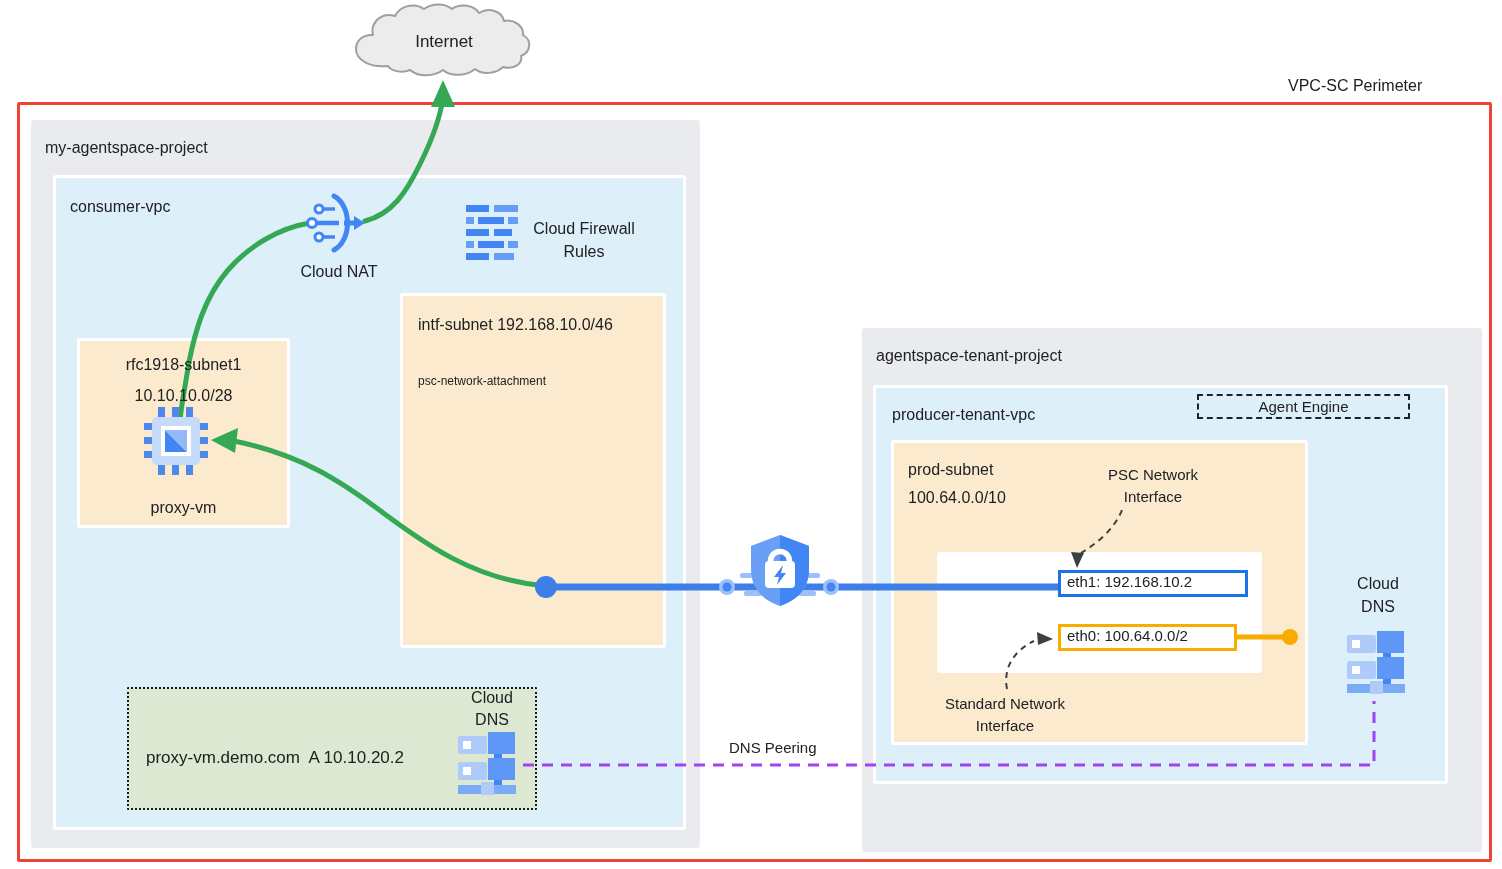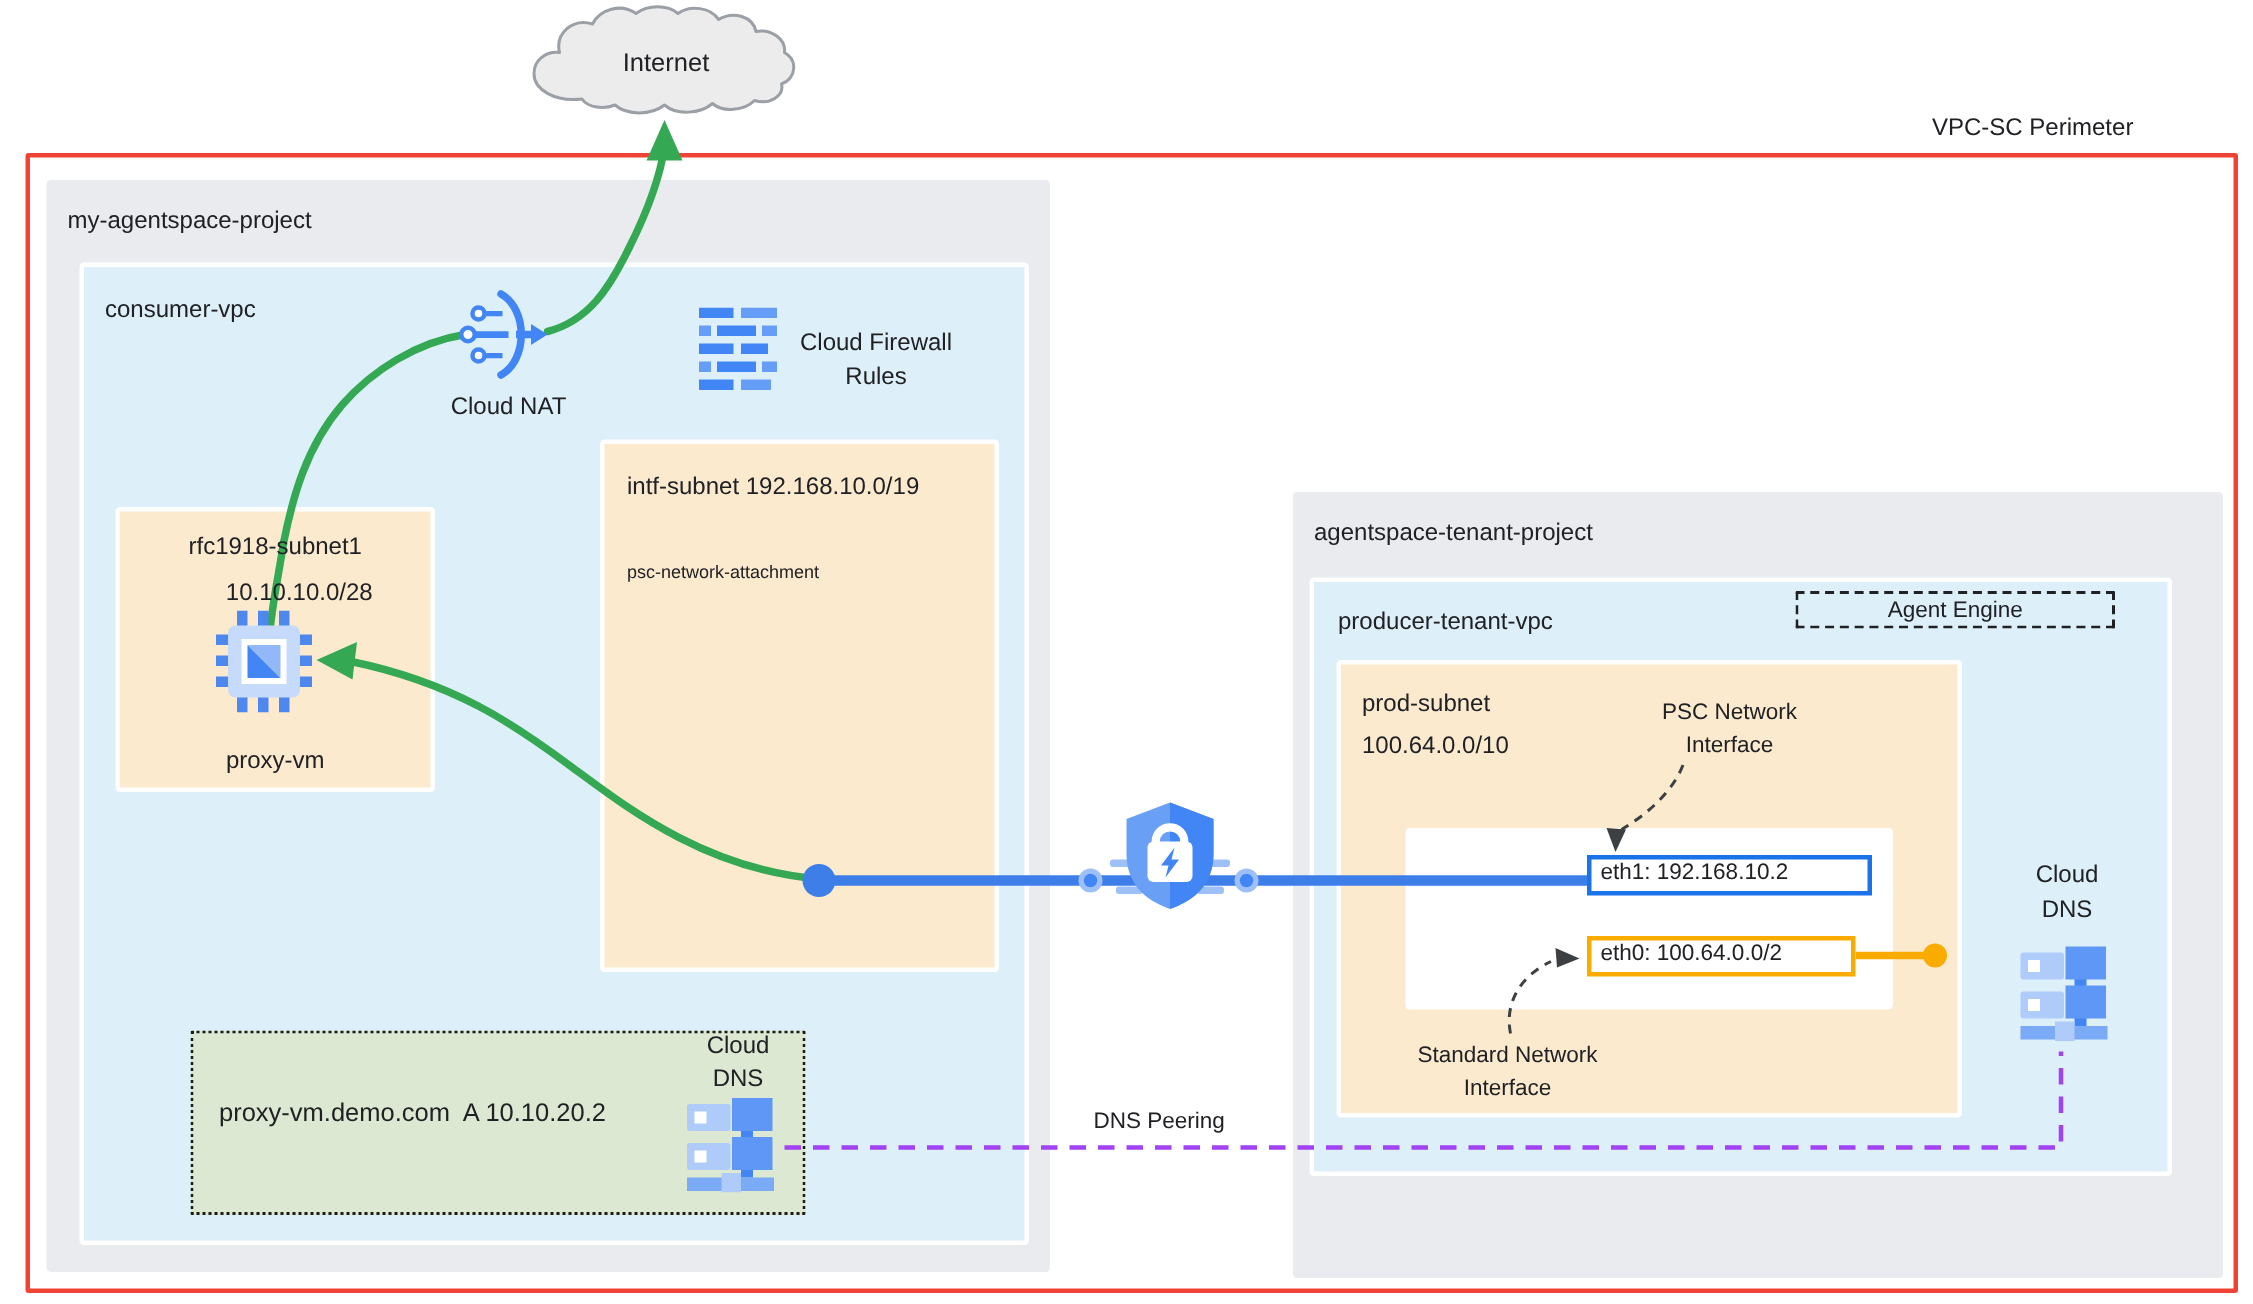--- a/index.html
+++ b/index.html
@@ -6,21 +6,21 @@
   #stage{
     position:relative;width:1502px;height:869px;overflow:hidden;
     font-family:"Liberation Sans","DejaVu Sans",sans-serif;
     color:#202124;background:#ffffff;
   }
   .abs{position:absolute;}
   .box{position:absolute;box-sizing:border-box;border-radius:3px;}
   .lbl{position:absolute;white-space:nowrap;line-height:1.25;text-align:right;}
   .ctr{text-align:center;}
   .two{white-space:normal;}
-  .pre{white-space:pre;}
+  .pre{white-space:pre;margin-top:16px;}
   svg{display:block;}
   #overlay{position:absolute;left:0;top:0;z-index:5;pointer-events:none;}
   .z1{z-index:1;} .z2{z-index:2;} .z3{z-index:3;} .z10{z-index:10;}
   .ethbox{position:absolute;box-sizing:border-box;background:#fff;z-index:10;
           font-size:15px;display:flex;padding-left:6px;}
 </style>
 </head>
 <body>
 
 <div id="stage">
@@ -169,26 +169,26 @@
 
   <div class="lbl z10" style="left:70px;top:197px;font-size:16px;">consumer-vpc</div>
 
   <div class="lbl ctr z10" style="left:291px;top:262px;width:96px;font-size:16px;">Cloud NAT</div>
 
   <div class="lbl ctr two z10" style="left:523px;top:217px;width:122px;font-size:16px;line-height:23px;">
     <span>Cloud Firewall</span><br>
     <span>Rules</span>
   </div>
 
-  <div class="lbl z10" style="left:418px;top:315px;font-size:16px;">intf-subnet 192.168.10.0/19</div>
+  <div class="lbl z10" style="left:418px;top:315px;font-size:16px;">intf-subnet 192.168.10.0/46</div>
 
   <div class="lbl z10" style="left:418px;top:374px;font-size:12px;">psc-network-attachment</div>
 
   <div class="lbl ctr z10" style="left:77px;top:355px;width:213px;font-size:16px;">rfc1918-subnet1</div>
-  <div class="lbl ctr z10" style="left:93px;top:386px;width:213px;font-size:16px;">10.10.10.0/28</div>
+  <div class="lbl ctr z10" style="left:77px;top:386px;width:213px;font-size:16px;">10.10.10.0/28</div>
   <div class="lbl ctr z10" style="left:77px;top:498px;width:213px;font-size:16px;">proxy-vm</div>
 
   <div class="lbl pre z10" style="left:146px;top:731px;font-size:17px;">proxy-vm.demo.com  A 10.10.20.2</div>
   <div class="lbl ctr two z10" style="left:446px;top:687px;width:92px;font-size:16px;line-height:22px;">
     <span>Cloud</span><br>
     <span>DNS</span>
   </div>
 
 
   <div class="lbl z10" style="left:729px;top:739px;font-size:15px;">DNS Peering</div>

